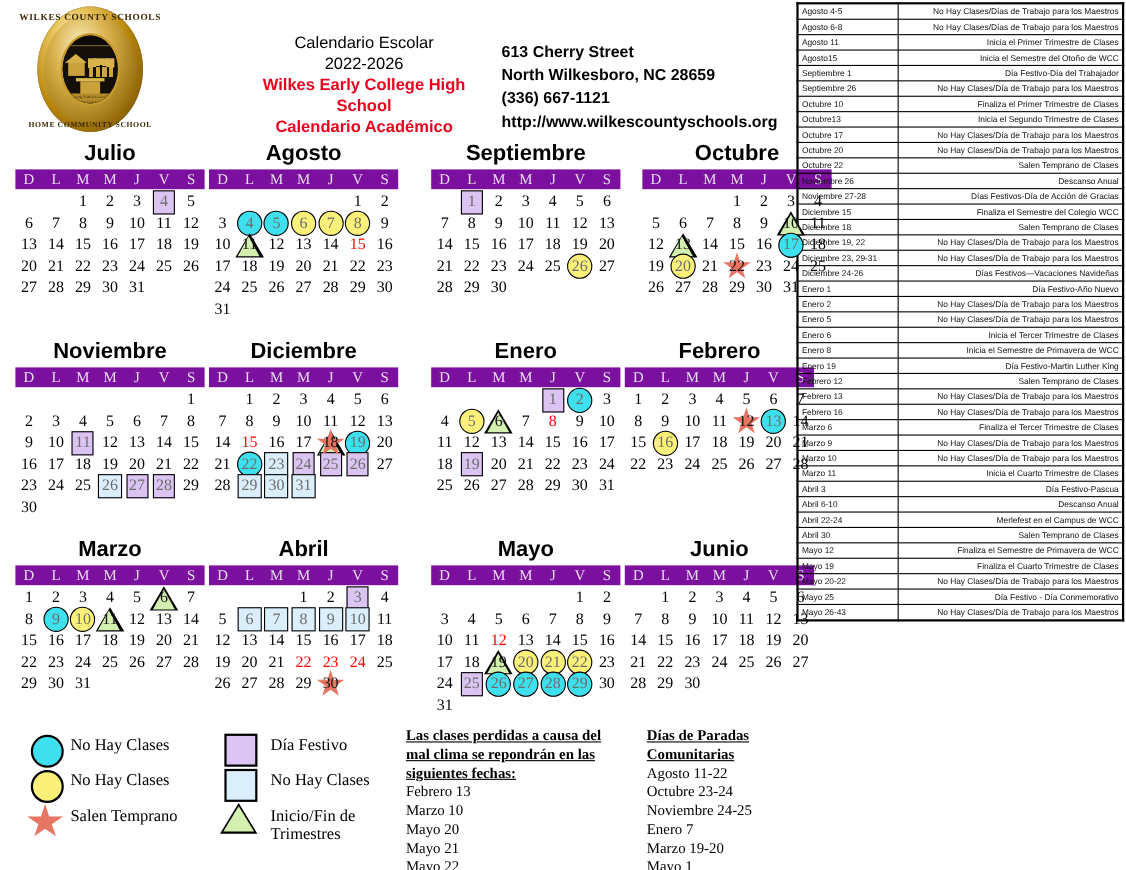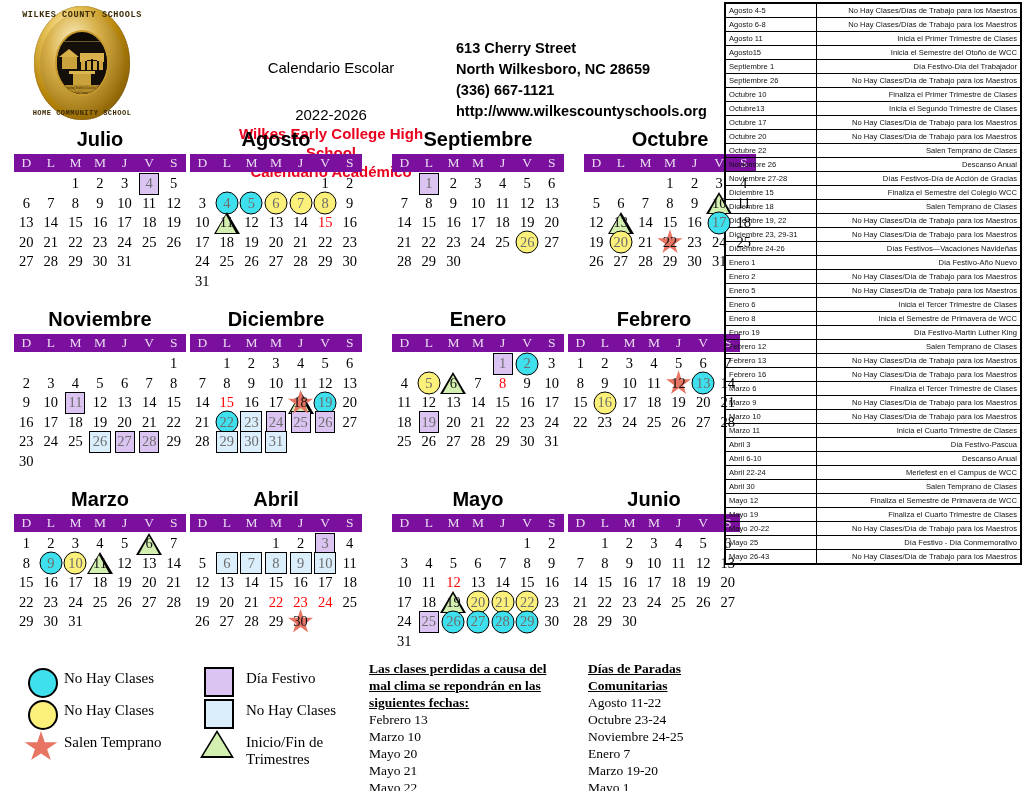--- a/index.html
+++ b/index.html
@@ -41,26 +41,26 @@
       radial-gradient(circle at 87% 22%, #d9b24d 0 22%, transparent 23%),
       linear-gradient(#0000 45%, #0000 45%);
   }
   .sh-people:after{content:"";position:absolute;left:1px;top:8px;width:22px;height:9px;
     background:repeating-linear-gradient(90deg,#cfa63f 0 4px,#141009 4px 6px);}
   .sh-pillar{position:absolute;left:50%;transform:translateX(-50%);bottom:12px;width:18px;height:14px;background:#c9a23c;}
   .sh-pillar:before{content:"";position:absolute;left:-4px;top:-3px;width:26px;height:3px;background:#dcb64f;}
   .sh-banner{position:absolute;left:4px;bottom:3px;right:4px;height:11px;background:#b48b2a;border-radius:2px;
     font-size:3px;color:#3a2c05;text-align:center;line-height:5px;padding-top:1px;overflow:hidden;}
   .seal-txt{position:absolute;left:0;top:0;width:100%;height:100%;}
-  .seal-txt span{position:absolute;font-family:Liberation Mono, monospace;font-weight:bold;color:#3a2a05;white-space:nowrap;}
+  .seal-txt span{position:absolute;font-family:Liberation Serif, serif;font-weight:bold;color:#3a2a05;white-space:nowrap;}
   .st-top{left:50%;top:4px;transform:translateX(-50%);font-size:8.5px;letter-spacing:.6px;}
   .st-bot{left:50%;bottom:3px;transform:translateX(-50%);font-size:7px;letter-spacing:.5px;}
 
   #title-block{position:absolute;left:216px;top:30px;width:230px;text-align:center;}
-  #title-block .l1,#title-block .l2{font-family:"Liberation Sans",sans-serif;font-size:15px;color:#000;line-height:19px;margin-top:28px;}
+  #title-block .l1,#title-block .l2{font-family:"Liberation Sans",sans-serif;font-size:15px;color:#000;line-height:19px;}
   #title-block .l3,#title-block .l4{font-family:"Liberation Sans",sans-serif;font-size:15px;color:#e8001c;font-weight:bold;line-height:19px;}
 
   #addr-block{position:absolute;left:456px;top:38px;font-family:"Liberation Sans",sans-serif;
     font-size:14.5px;font-weight:bold;color:#000;line-height:21px;white-space:nowrap;}
 
   
   #months{position:absolute;left:14px;top:124px;width:700px;}
   .mrow{position:relative;height:180px;}
   .mrow.r3{height:162px;}
   .month{position:absolute;top:0;width:172px;}

